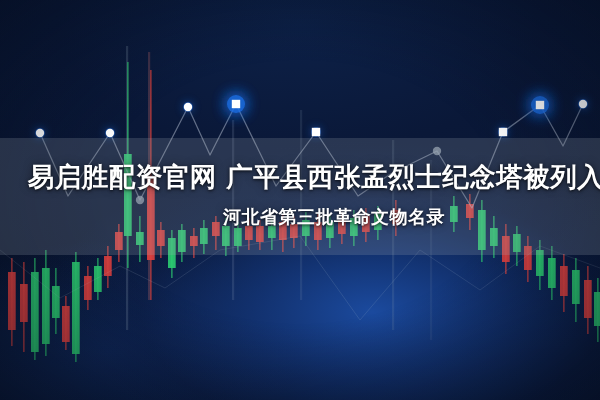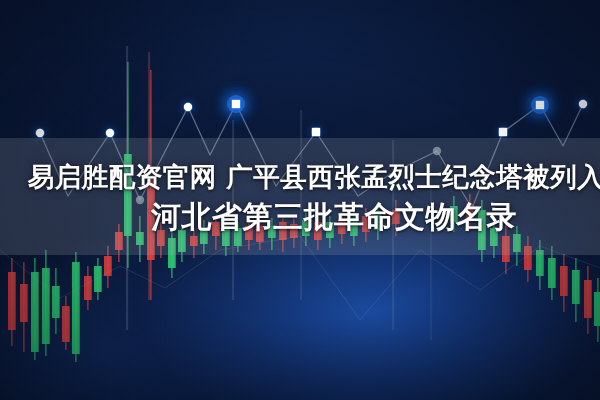--- a/index.html
+++ b/index.html
@@ -69,21 +69,21 @@
   .title-line {
     color: #ffffff;
     font-weight: bold;
     font-size: 27px;
     line-height: 34px;
     letter-spacing: 0.5px;
     white-space: nowrap;
     text-shadow: 0 1px 3px rgba(0,0,0,0.75), 0 0 10px rgba(0,0,0,0.45);
   }
   .title-line.l1 { font-size: 26.5px; }
-  .title-line.l2 { font-size: 30px; margin-left: 36px; }
+  .title-line.l2 { font-size: 18px; margin-left: 36px; }
 </style>
 </head>
 <body>
 
 <div id="stage">
 
   <div class="bg-base"></div>
 
   <svg class="layer" viewBox="0 0 600 400" preserveAspectRatio="none">
     <defs>

